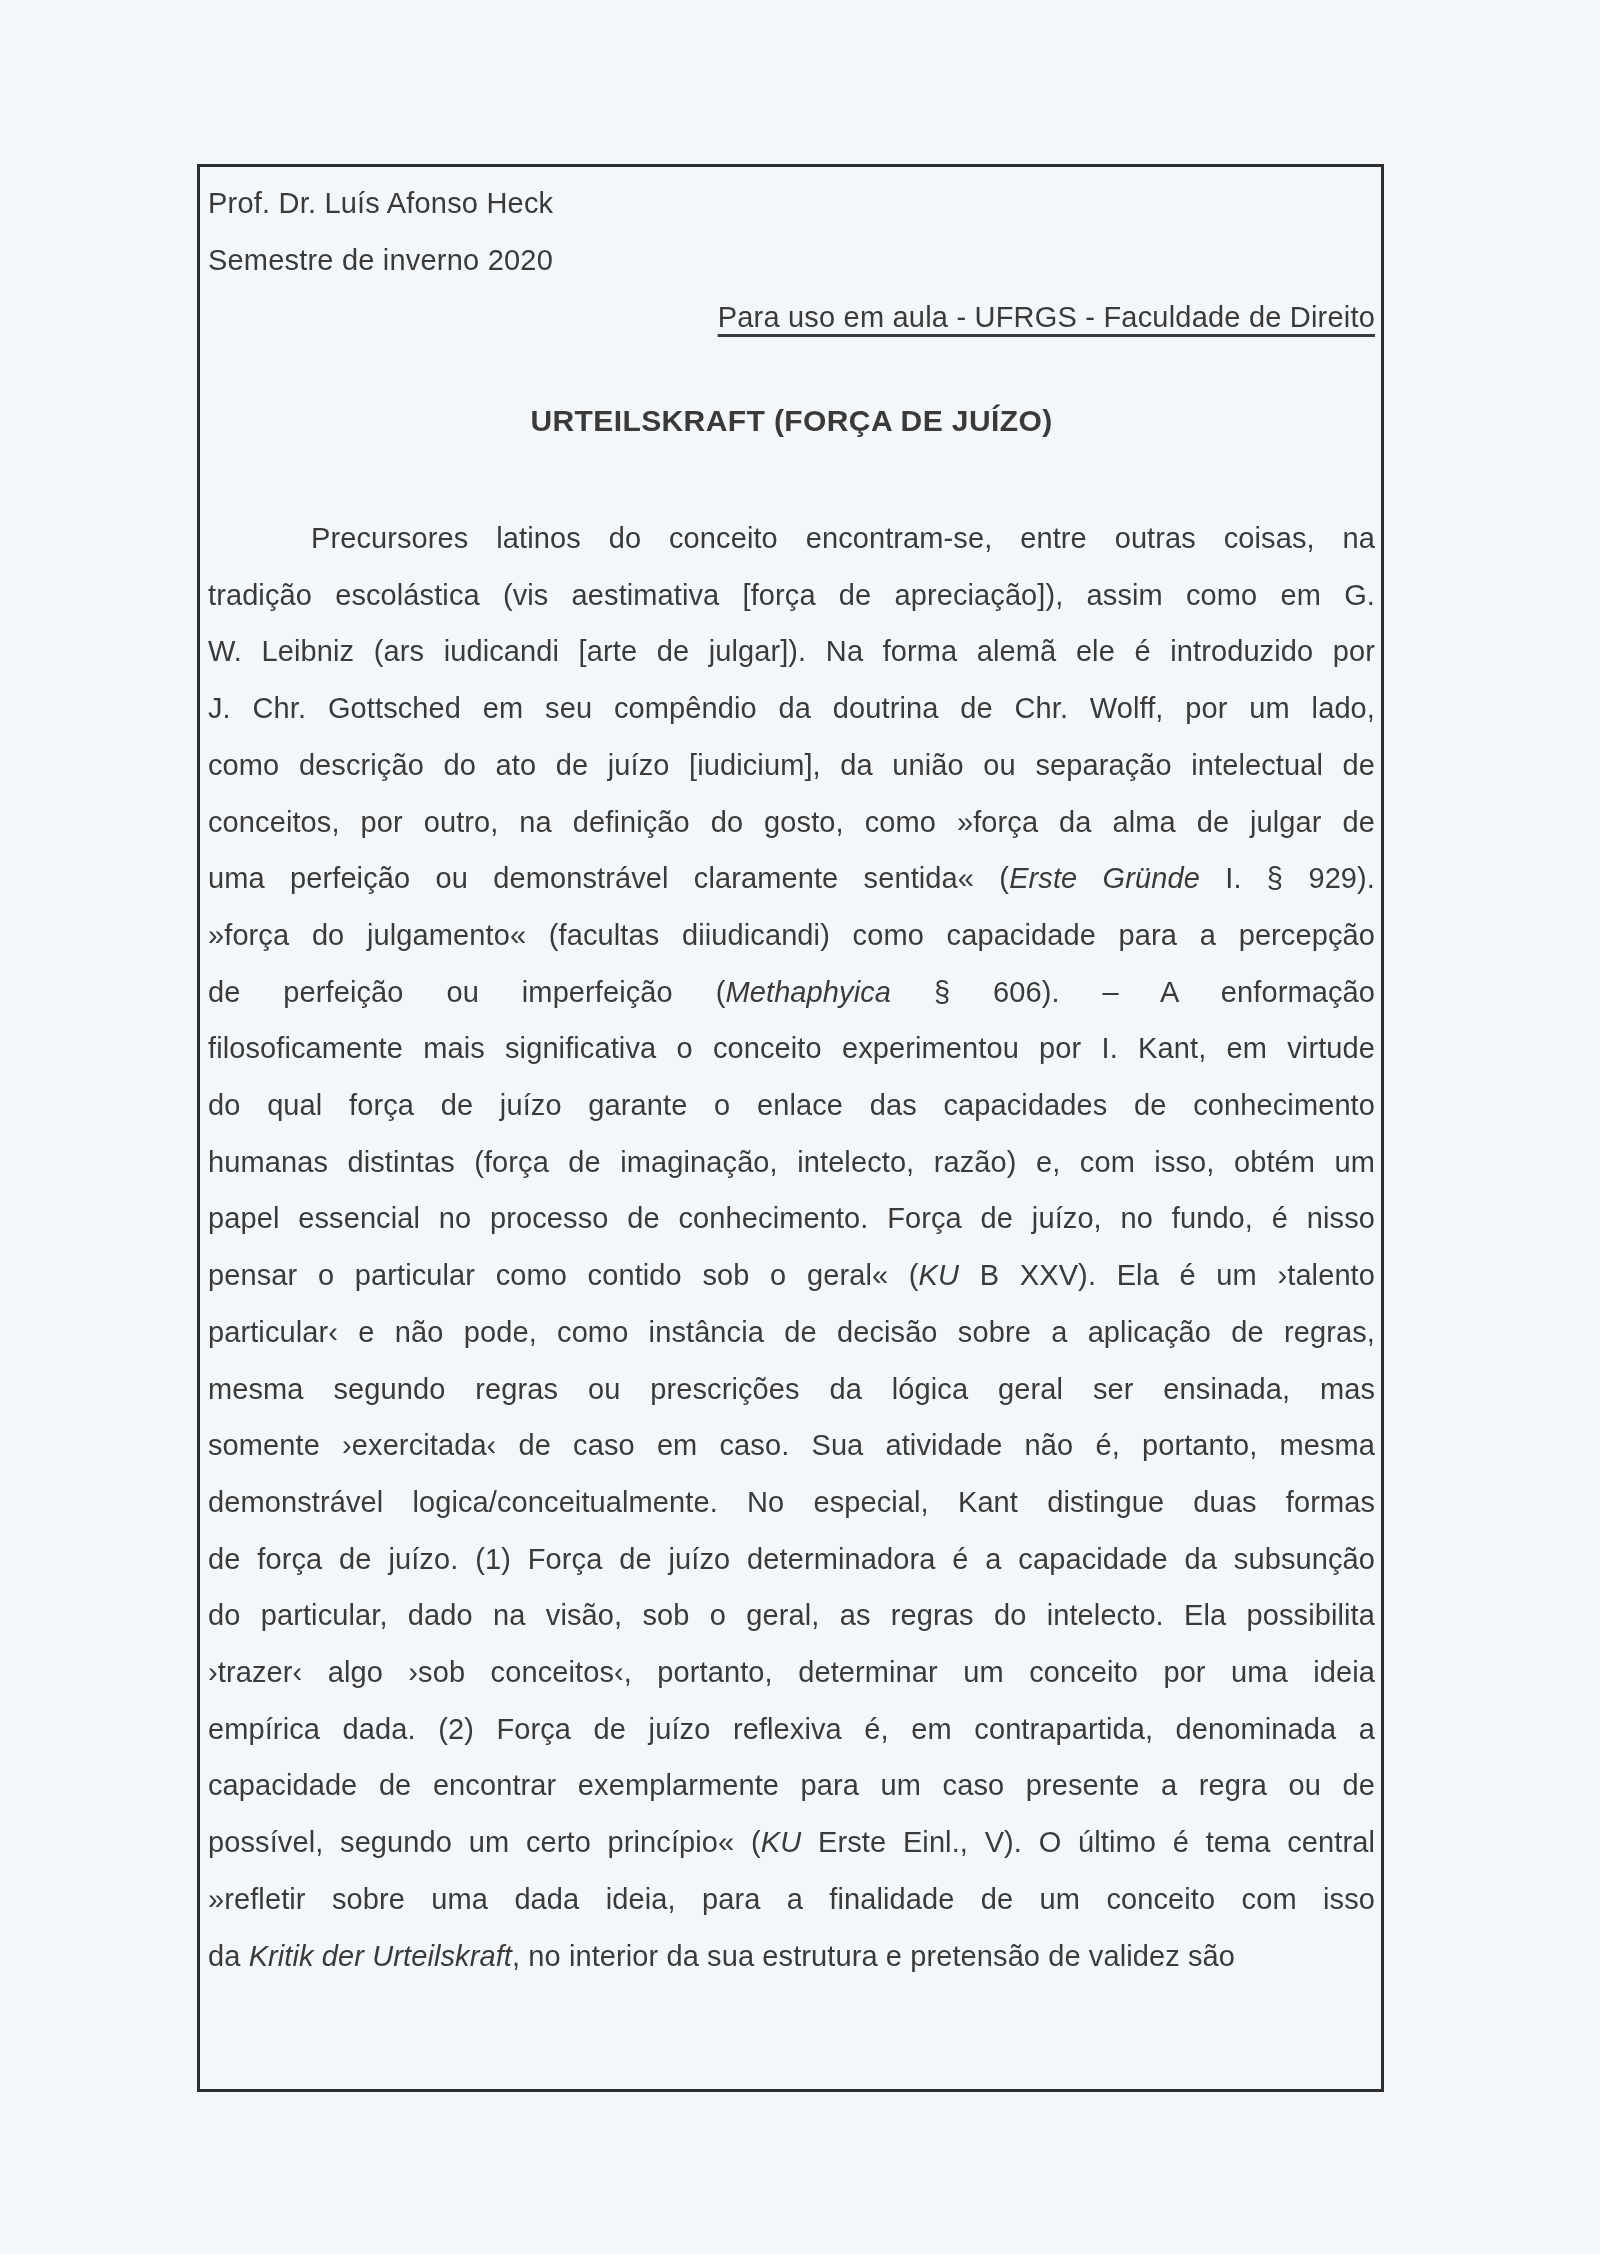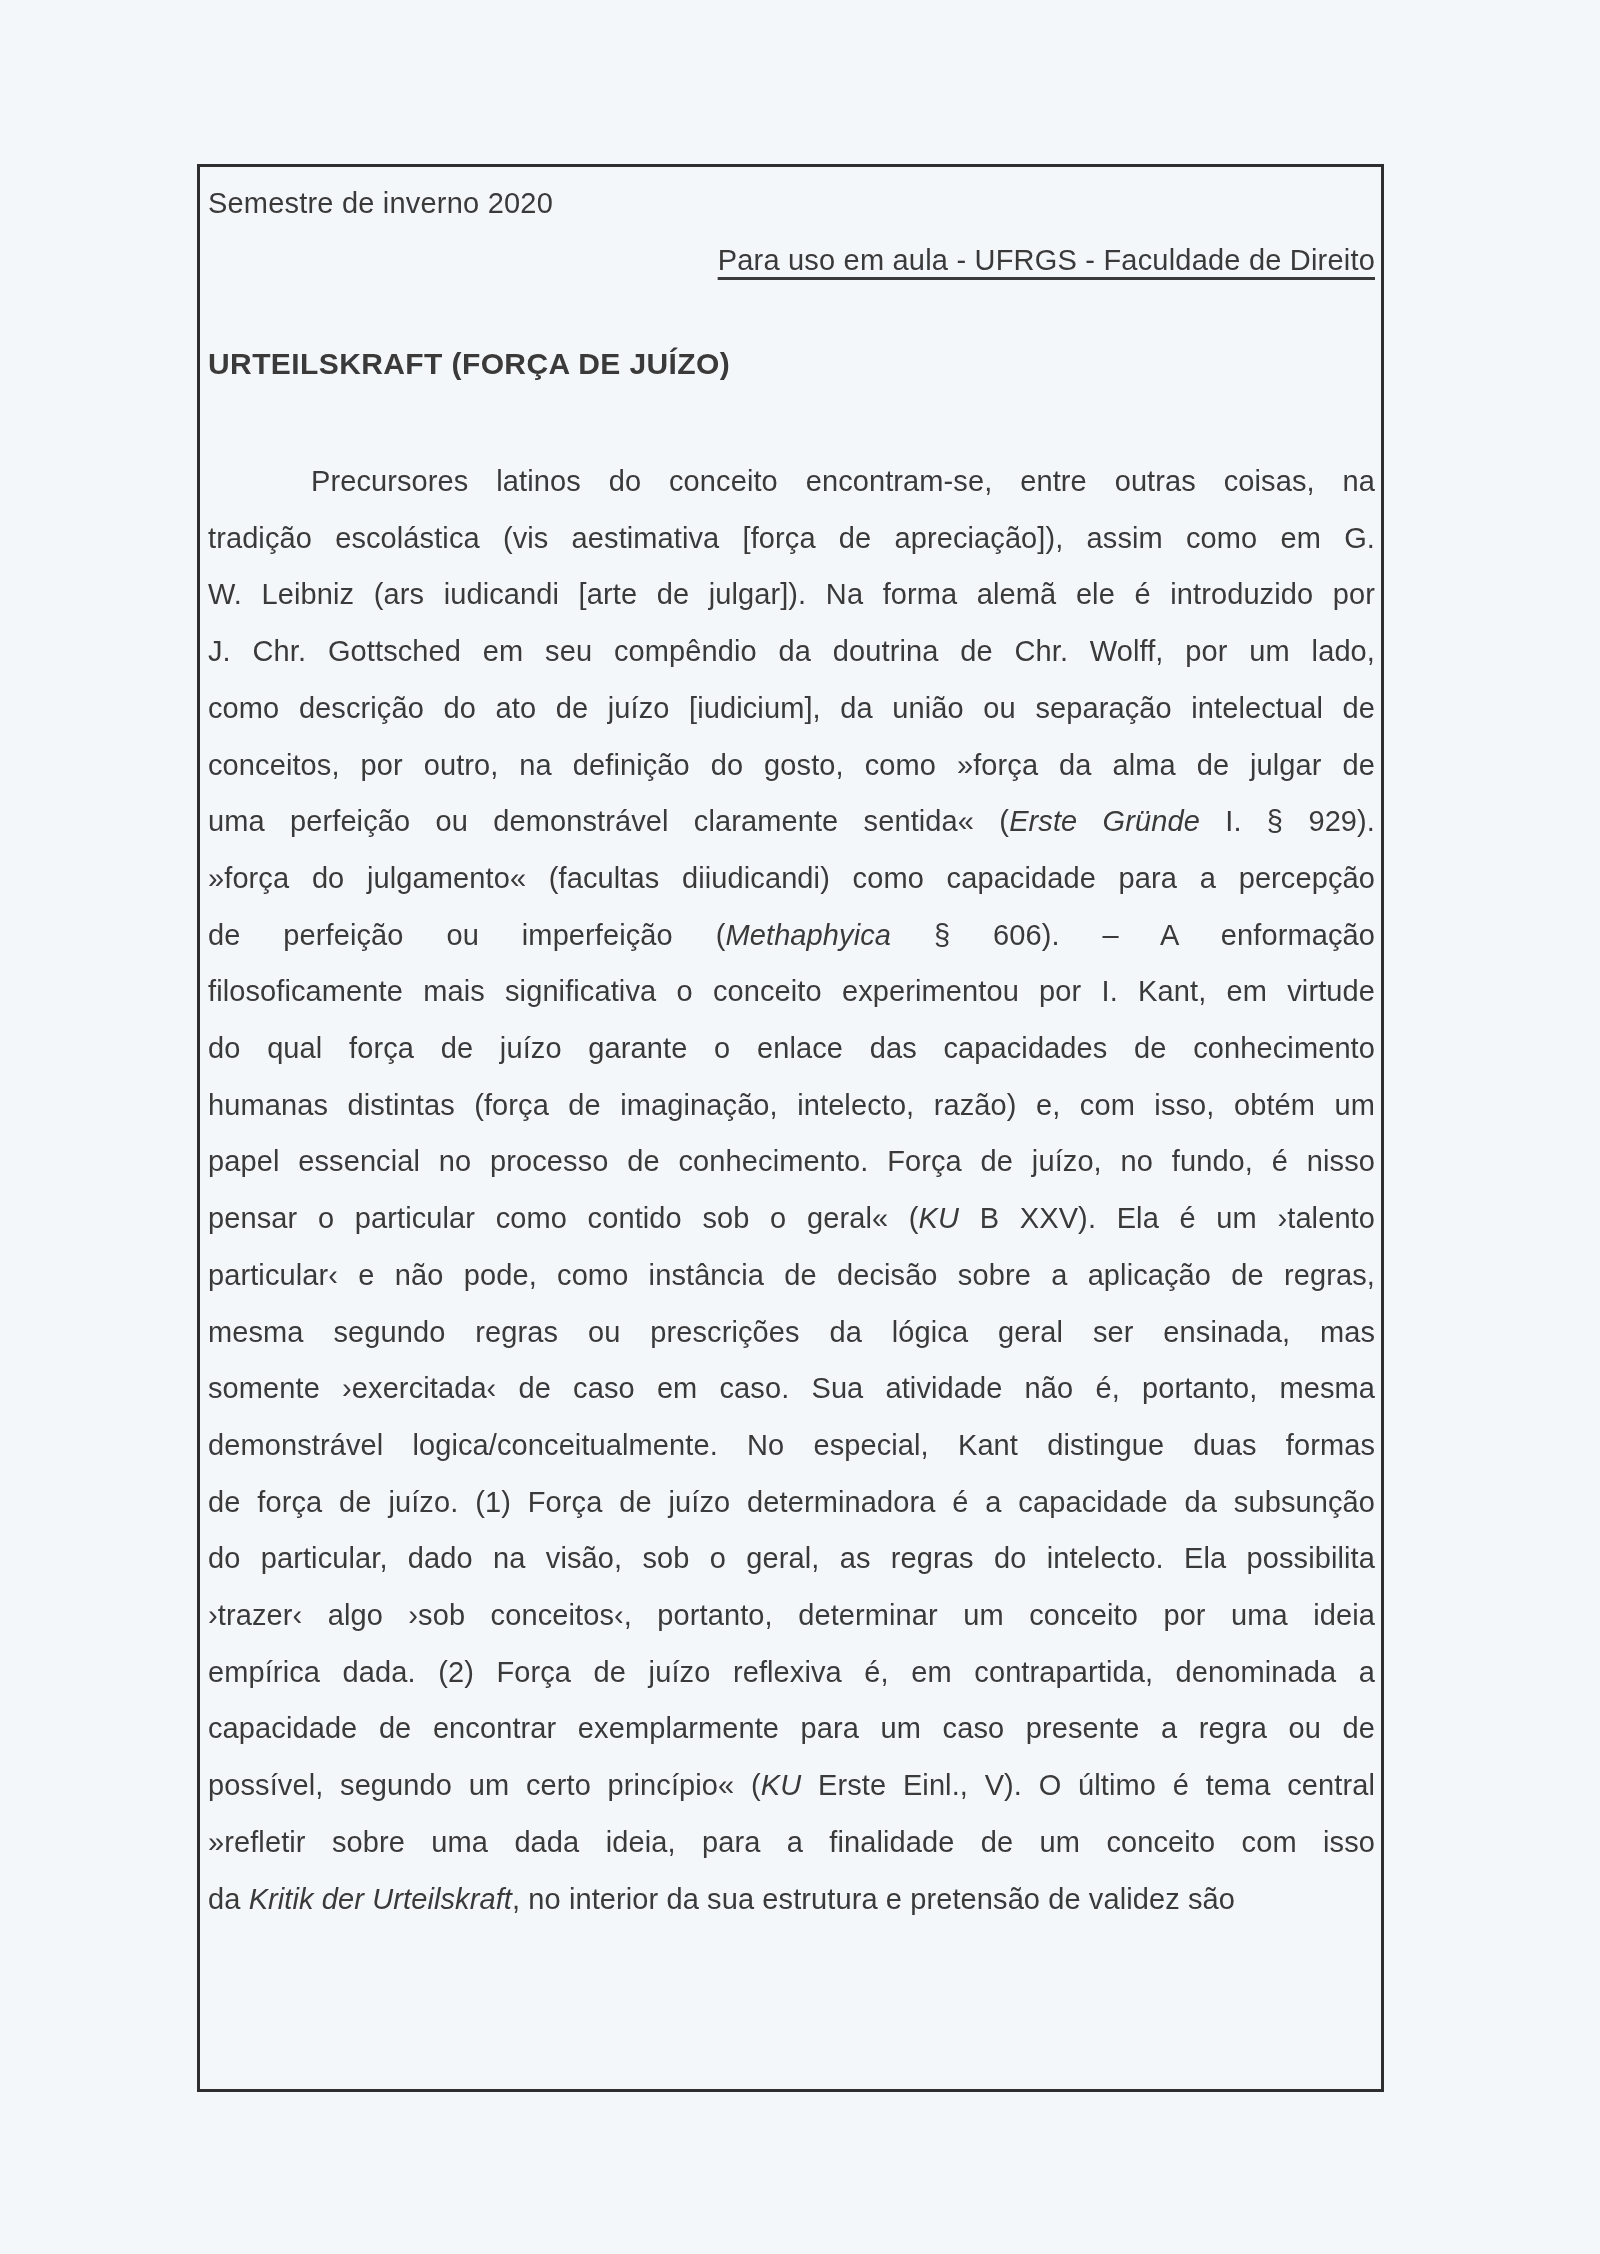--- a/index.html
+++ b/index.html
@@ -45,21 +45,21 @@
     text-decoration-thickness: 3px;
     text-underline-offset: 7px;
     text-align: right;
   }
   .spacer-a { height: 46px; }
   .spacer-b { height: 61px; }
   .doc-title {
     font-size: 30px;
     line-height: 57px;
     font-weight: bold;
-    text-align: left;
+    text-align: center;
     letter-spacing: 0.4px;
   }
   .paragraph {
     font-size: 29px;
     line-height: 56.7px;
     letter-spacing: 0.1px;
   }
   .pline {
     text-align: justify;
     text-align-last: justify;
@@ -81,20 +81,21 @@
   }
 </style>
 </head>
 <body>
 
 <div class="scan">
   <div class="frame">
     <div class="content">
 
       <div class="doc-header">
+        <div class="hline">Prof. Dr. Luís Afonso Heck</div>
         <div class="hline">Semestre de inverno 2020</div>
         <div class="hline underlined">Para uso em aula - UFRGS - Faculdade de Direito</div>
       </div>
 
       <div class="spacer-a"></div>
 
       <div class="doc-title">URTEILSKRAFT (FORÇA DE JUÍZO)</div>
 
       <div class="spacer-b"></div>
 

